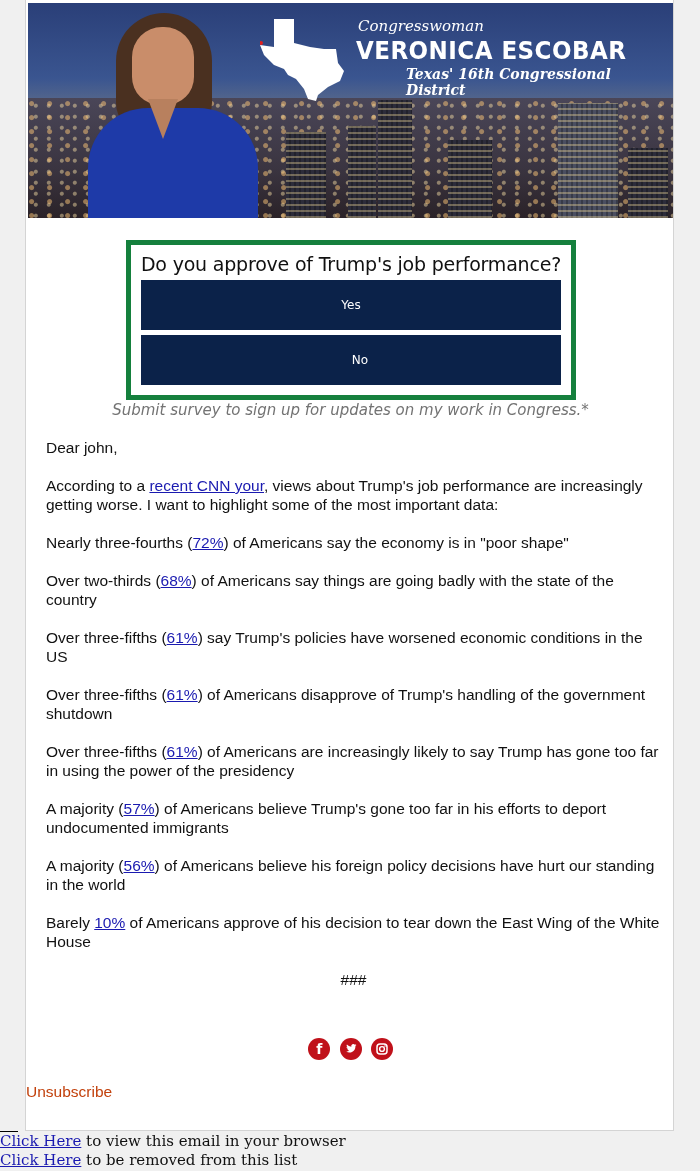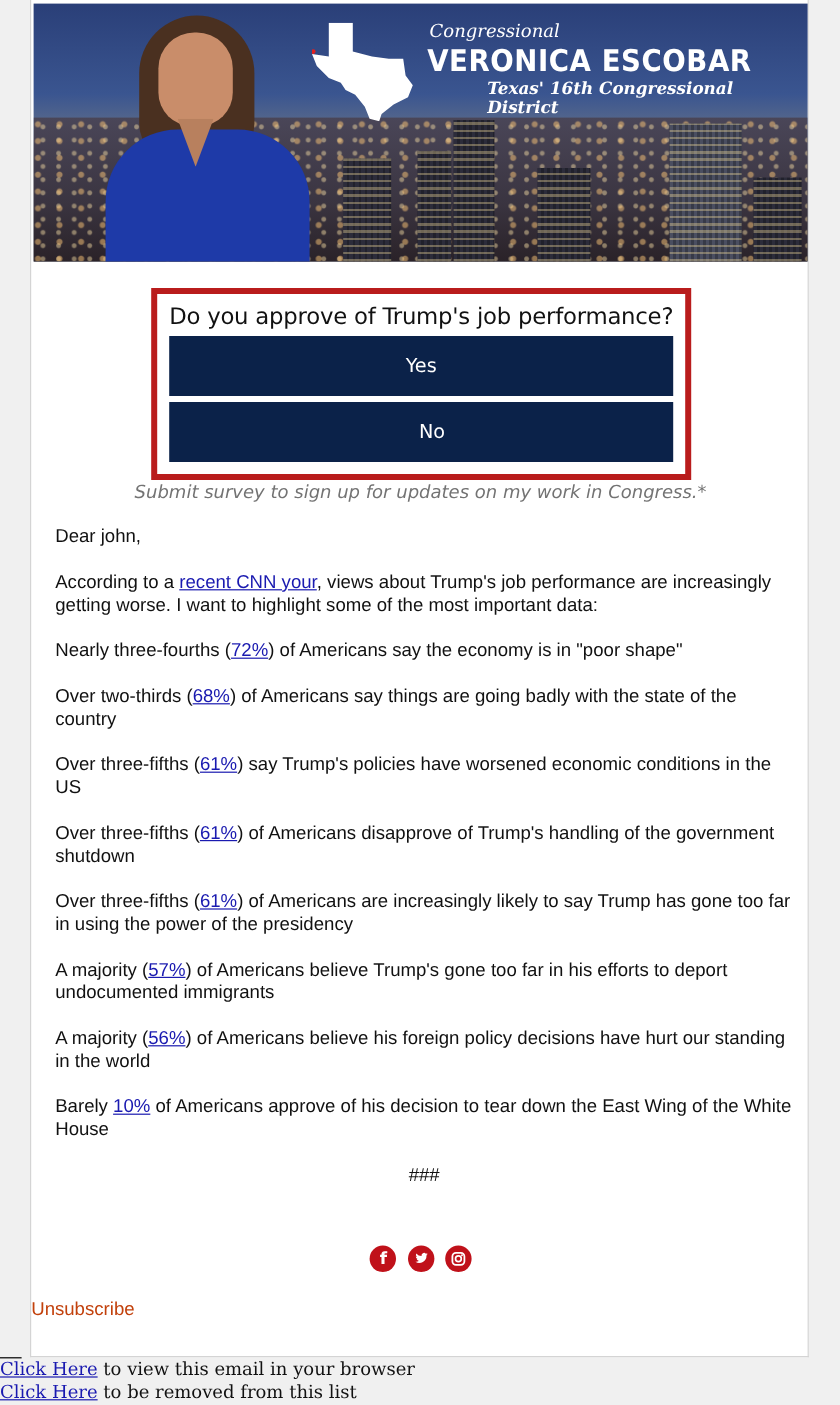--- a/index.html
+++ b/index.html
@@ -17,23 +17,23 @@
   .person { position:absolute; left:60px; top:10px; width:170px; height:205px; }
   .hair { position:absolute; left:28px; top:0; width:96px; height:120px; background:#4a3020; border-radius:48px 48px 30px 30px; }
   .face { position:absolute; left:44px; top:14px; width:62px; height:78px; background:#c98d6a; border-radius:30px 30px 28px 28px; }
   .body-shirt { position:absolute; left:0; top:95px; width:170px; height:115px; background:#1e3aa8; border-radius:60px 60px 0 0; }
   .neck { position:absolute; left:60px; top:86px; width:30px; height:40px; background:#b8805e; clip-path:polygon(0 0,100% 0,50% 100%); }
   .tx-shape { position:absolute; left:232px; top:16px; width:85px; height:82px; }
   .title-small { position:absolute; left:330px; top:14px; color:#fff; font-family:"DejaVu Serif", serif; font-style:italic; font-size:15px; }
   .title-big { position:absolute; left:328px; top:33px; color:#fff; font-weight:bold; font-size:25px; letter-spacing:0.5px; font-family:"DejaVu Sans", sans-serif; transform:scaleX(.92); transform-origin:left; }
   .title-dist { position:absolute; left:378px; top:63px; color:#fff; font-family:"DejaVu Serif", serif; font-style:italic; font-weight:bold; font-size:14px; }
 
-  .survey { position:absolute; left:100px; top:240px; width:450px; height:160px; border:5px solid #b91c1c; box-sizing:border-box; background:#fff; }
+  .survey { position:absolute; left:100px; top:240px; width:450px; height:160px; border:5px solid #15803d; box-sizing:border-box; background:#fff; }
   .survey-q { text-align:center; font-size:19px; color:#111; margin-top:8px; font-family:"DejaVu Sans", sans-serif; letter-spacing:-0.2px; }
-  .opt { position:absolute; left:10px; width:420px; height:50px; background:#0b2249; color:#fff; font-size:16px; text-align:center; line-height:50px; border:none; padding:0; font-family:"DejaVu Sans", sans-serif; cursor:pointer; }
+  .opt { position:absolute; left:10px; width:420px; height:50px; background:#0b2249; color:#fff; font-size:12px; text-align:center; line-height:50px; border:none; padding:0; font-family:"DejaVu Sans", sans-serif; cursor:pointer; }
   .opt.yes { top:35px; }
   .opt.no { top:90px;padding-left:18px; }
   .survey-note { position:absolute; left:0; width:649px; top:401px; text-align:center; font-style:italic; font-size:15px; color:#737373; }
 
   .content { position:absolute; left:20px; top:438px; width:615px; font-size:15.5px; line-height:19px; color:#111; font-family:"Liberation Sans", sans-serif; transform:scaleX(1); }
   .content p { margin:0 0 19px 0; }
   .content a { color:#1a1ab0; text-decoration:underline; }
   .hash { text-align:center; margin-top:0; }
 
   .social { position:absolute; left:0; width:649px; top:1038px; text-align:center; }
@@ -64,21 +64,21 @@
       <div class="hair"></div>
       <div class="face"></div>
       <div class="body-shirt"></div>
       <div class="neck"></div>
     </div>
 
     <svg class="tx-shape" viewBox="0 0 85 82">
       <path d="M14 0 L34 0 L34 24 L50 28 L64 30 L76 30 L78 44 L84 52 L80 62 L68 68 L58 76 L56 82 L48 80 L44 70 L36 60 L28 56 L24 50 L14 46 L4 36 L0 26 L14 28 Z" fill="#fff"></path>
       <circle cx="1" cy="24" r="2" fill="#e02020"></circle>
     </svg>
-    <div class="title-small">Congressional</div>
+    <div class="title-small">Congresswoman</div>
     <div class="title-big">VERONICA ESCOBAR</div>
     <div class="title-dist">Texas' 16th Congressional District</div>
   </div>
 
   <div class="survey">
     <div class="survey-q">Do you approve of Trump's job performance?</div>
     <button class="opt yes">Yes</button>
     <button class="opt no">No</button>
   </div>
   <div class="survey-note">Submit survey to sign up for updates on my work in Congress.*</div>

